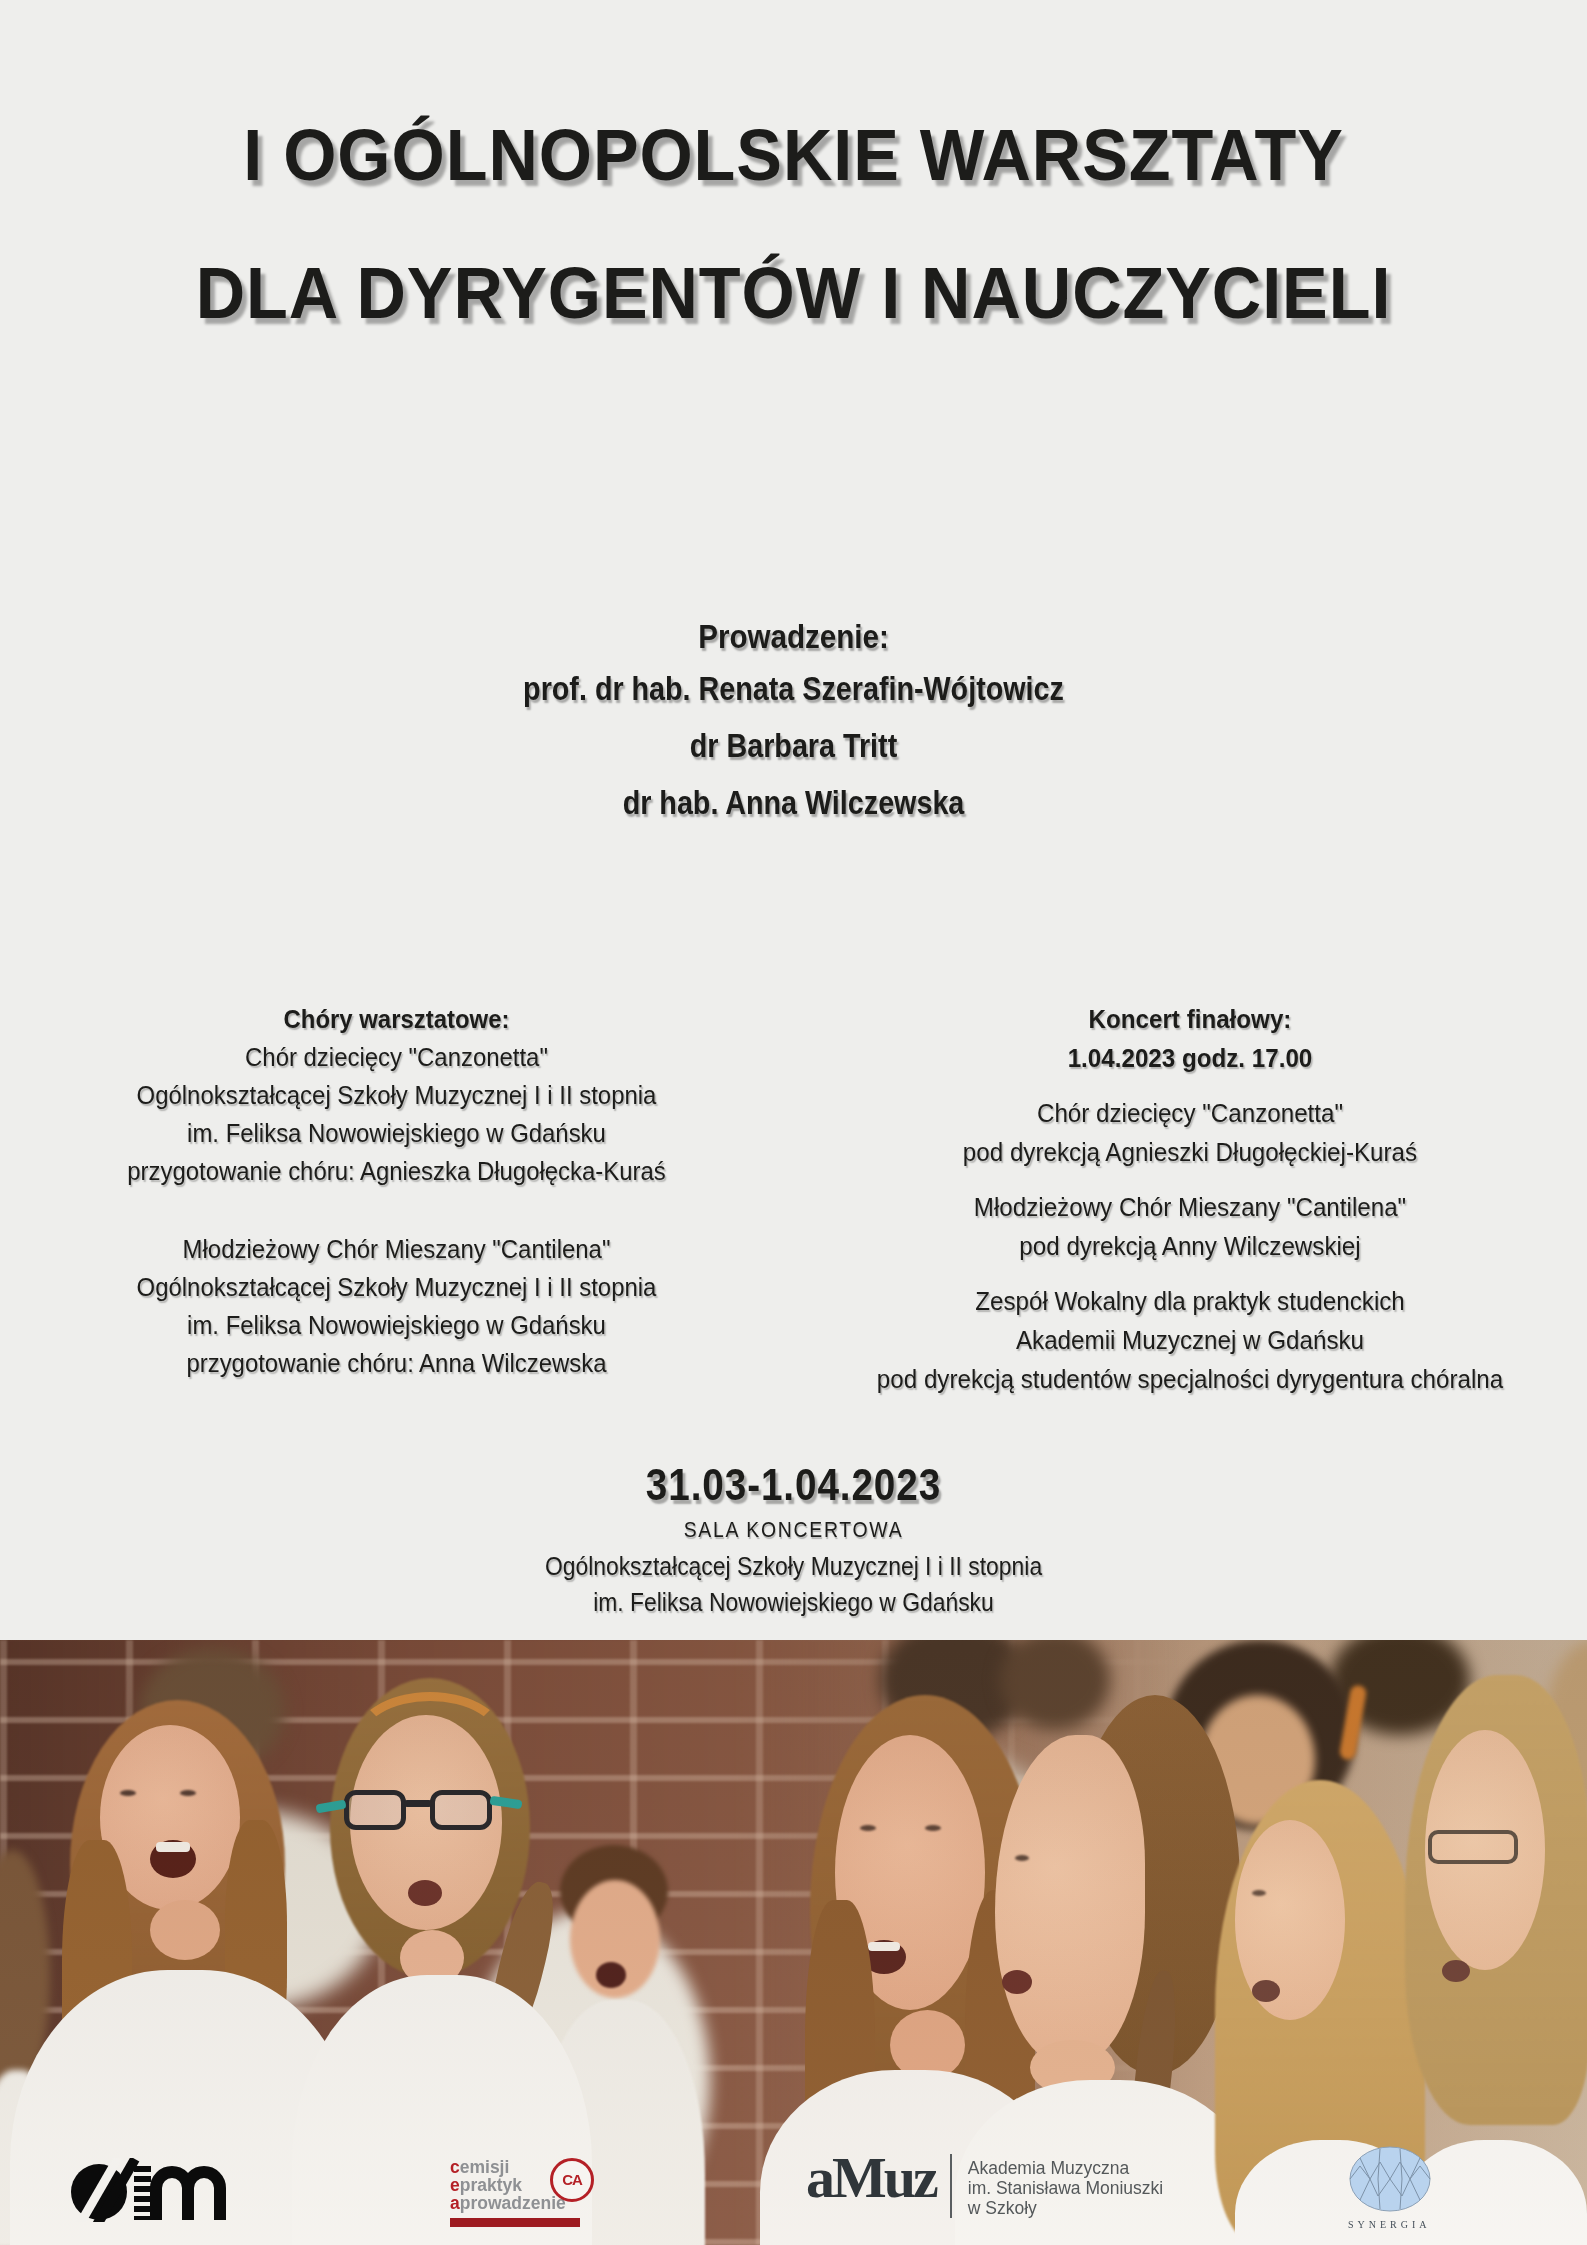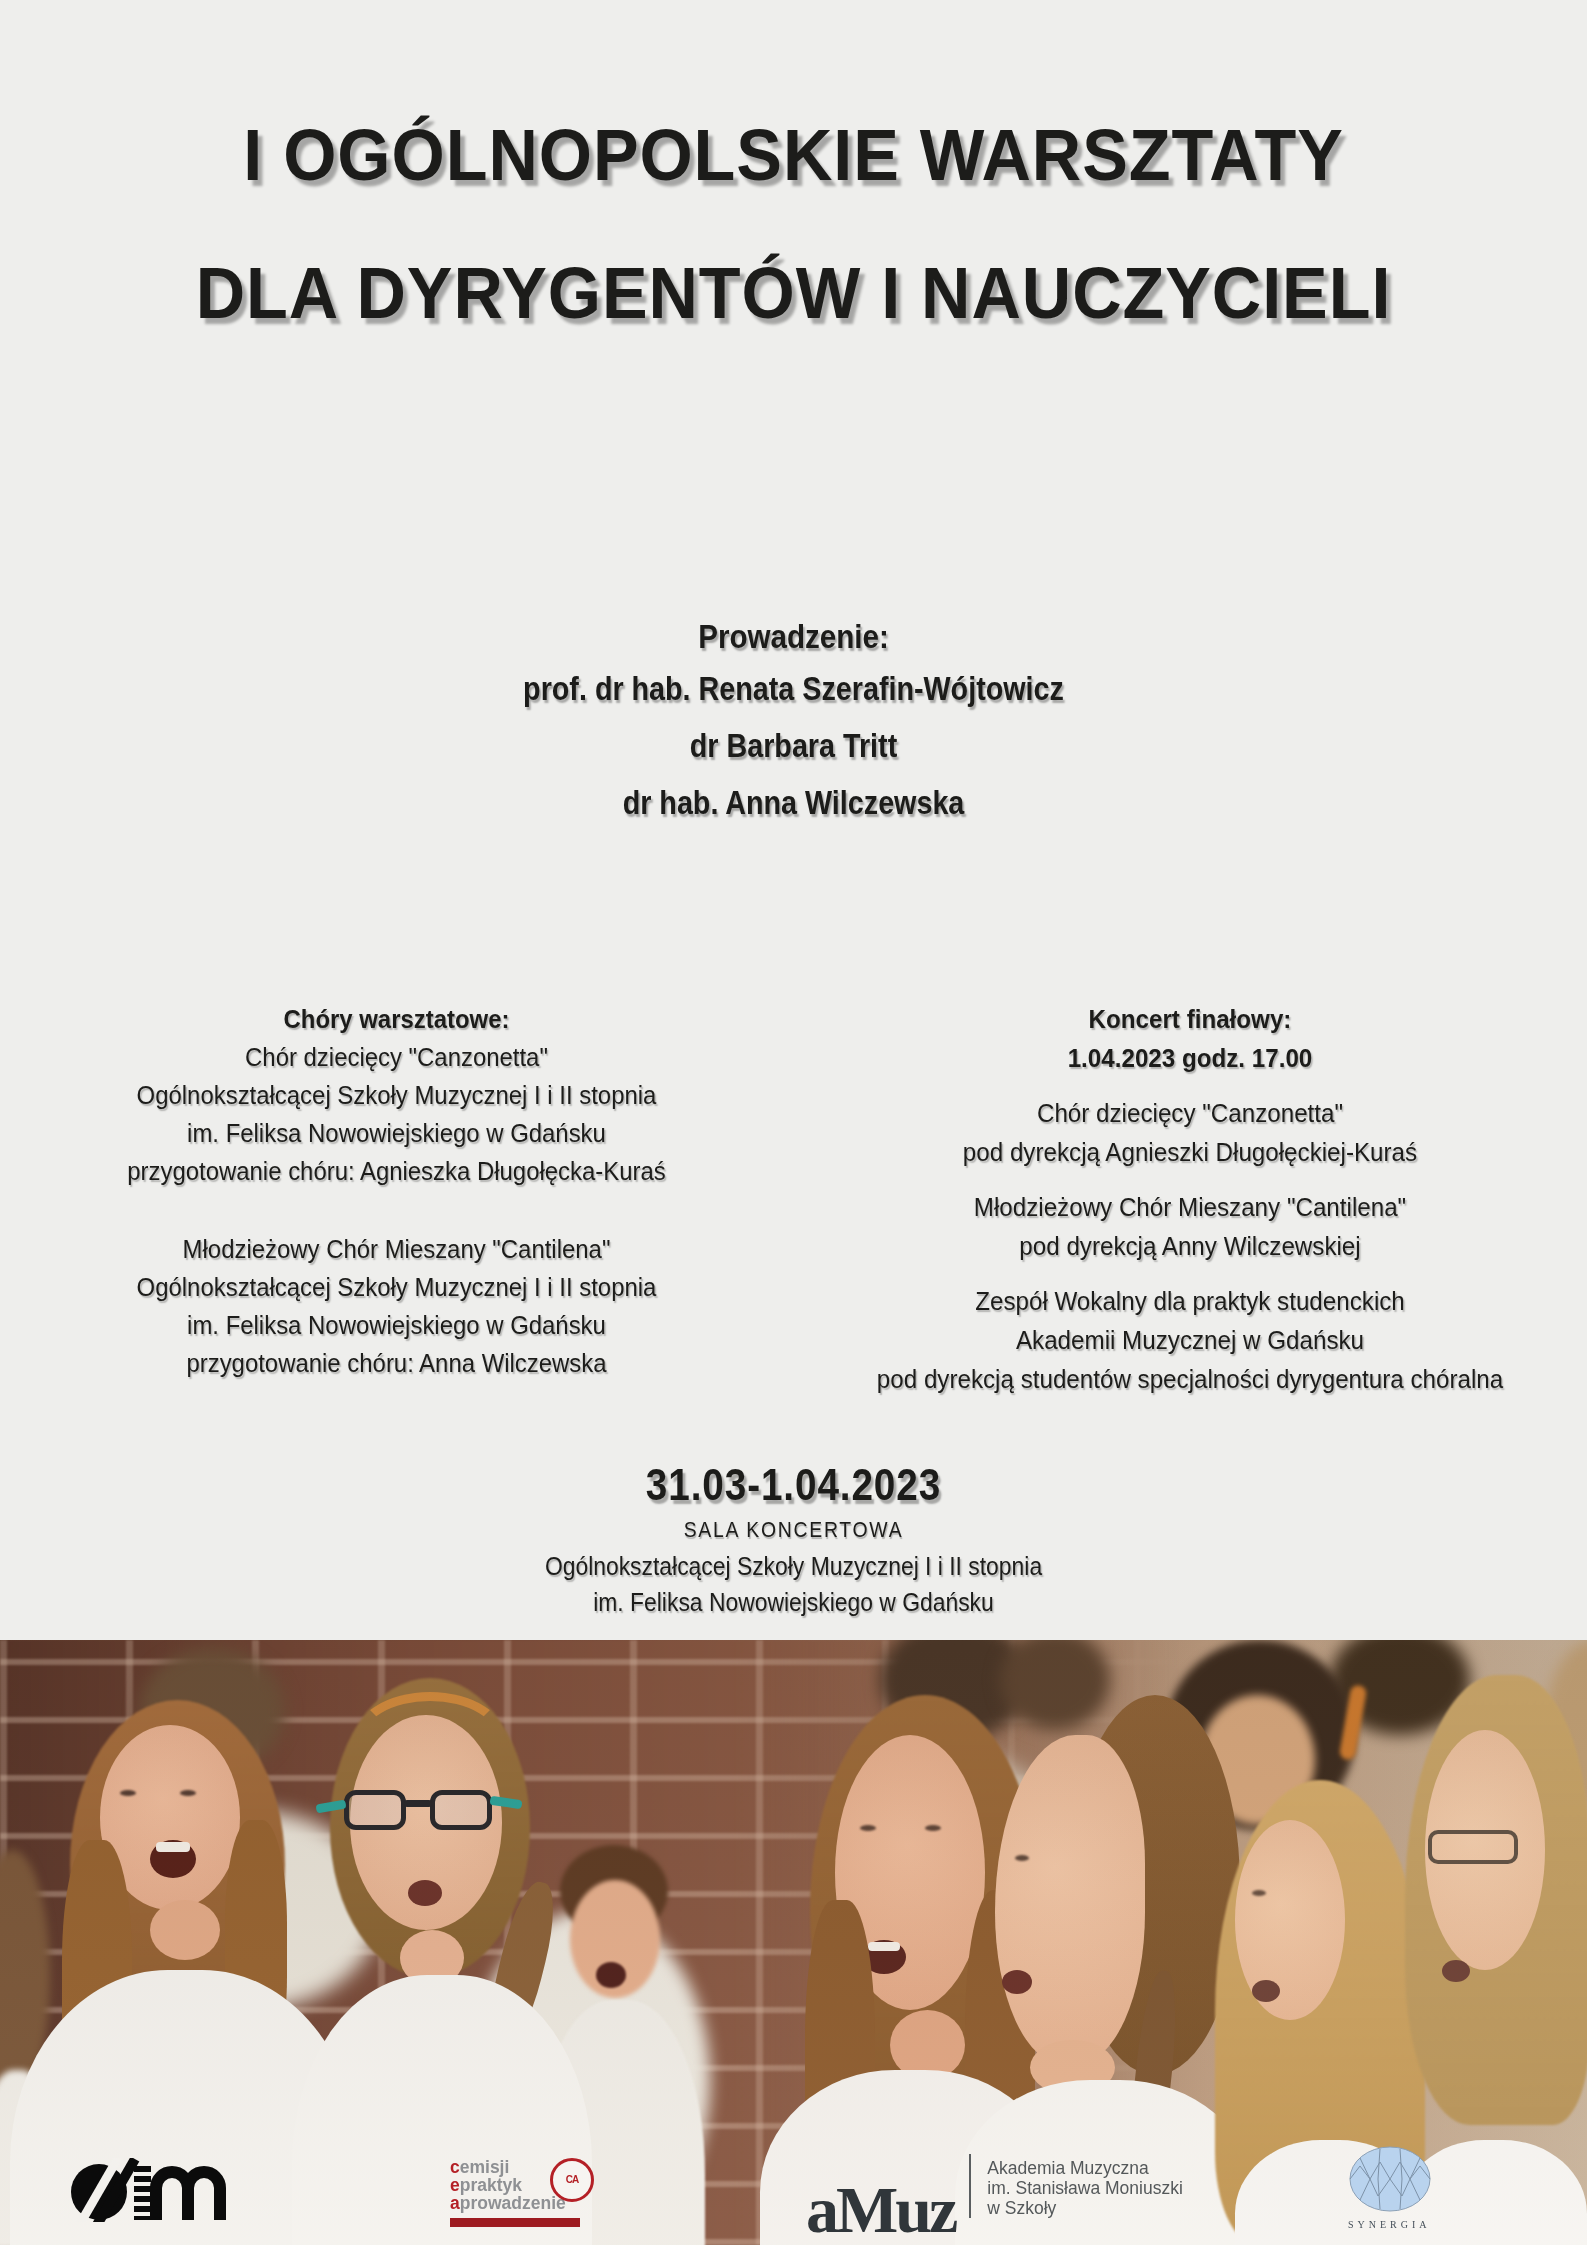--- a/index.html
+++ b/index.html
@@ -42,26 +42,26 @@
     filter:blur(1px);}
   .p{position:absolute;border-radius:50%;}
   .shirt{position:absolute;border-radius:45% 45% 6% 6% / 70% 70% 0 0;}
   .photo-tint{position:absolute;inset:0;background:linear-gradient(180deg,rgba(60,40,25,0.08),rgba(255,245,230,0.04));}
 
   
   .logo-osm{left:70px;top:2158px;}
   .logo-cea{left:450px;top:2158px;width:132px;font-weight:700;font-size:17.5px;line-height:18px;color:#8e9093;}
   .cea-red{color:#b42026;}
   .cea-emblem{position:absolute;right:-12px;top:0;width:44px;height:44px;border:3px solid #b42026;
-    border-radius:50%;box-sizing:border-box;color:#b42026;font-size:10px;font-weight:700;
+    border-radius:50%;box-sizing:border-box;color:#b42026;font-size:15px;font-weight:700;
     display:flex;align-items:center;justify-content:center;letter-spacing:-1px;background:rgba(255,255,255,0.25);}
   .cea-bar{margin-top:6px;width:130px;height:9px;background:#9e1b20;}
   .logo-amuz{left:806px;top:2152px;display:flex;align-items:flex-start;}
-  .amuz-word{font-family:"Liberation Serif",serif;font-weight:700;font-size:66px;line-height:52px;
-    letter-spacing:-3px;color:#30363a;margin-top:32px;}
+  .amuz-word{font-family:"Liberation Serif",serif;font-weight:700;font-size:58px;line-height:52px;
+    letter-spacing:-3px;color:#30363a;}
   .amuz-rule{width:2px;height:64px;background:#5a5e60;margin:2px 16px 0 14px;}
   .amuz-lines{font-size:17.5px;line-height:20px;color:#54585a;padding-top:6px;}
   .logo-syn{left:1348px;top:2146px;width:104px;text-align:left;}
   .syn-caption{margin-top:3px;font-family:"Liberation Serif",serif;font-size:10px;
     letter-spacing:4px;color:#454f58;}
 </style>
 </head>
 <body>
 
 <div class="poster">

